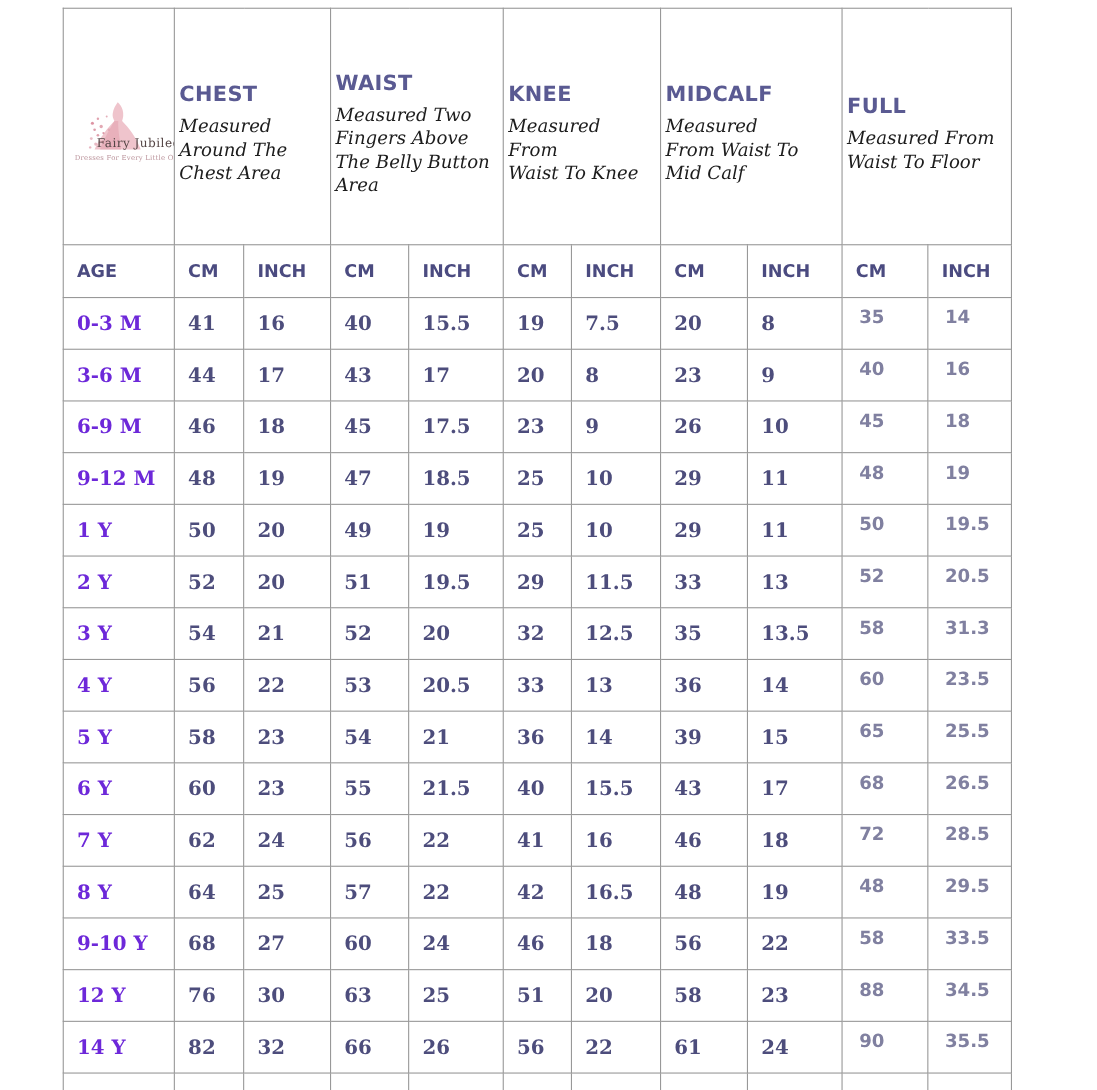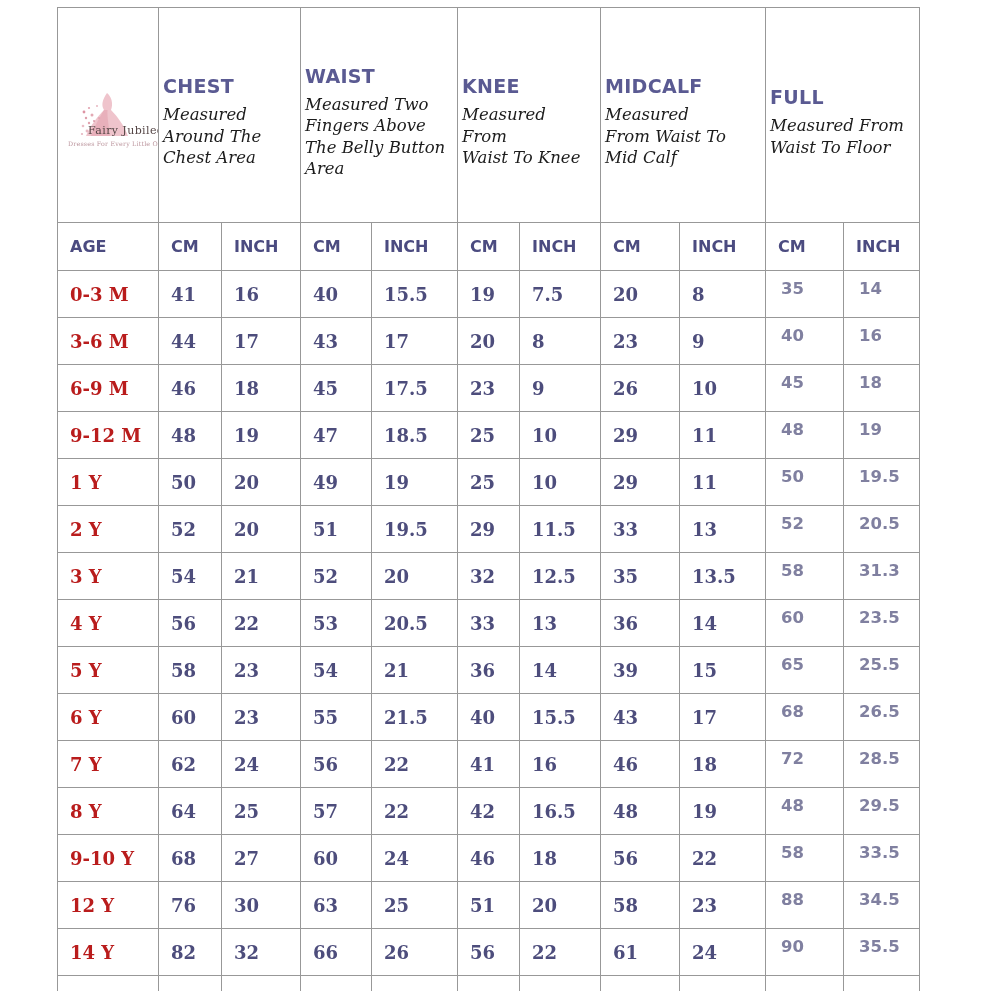--- a/index.html
+++ b/index.html
@@ -82,21 +82,21 @@
     color: #4b4b80;
     padding-left: 12px;
     margin-top: 32px;
   }
   
   tr.data-row { height: 47px; }
   td.age-cell {
     font-family: "DejaVu Serif", serif;
     font-weight: bold;
     font-size: 18px;
-    color: #b91c1c;
+    color: #6d28d9;
     padding-left: 12px;
   }
   td.num-cell {
     font-family: "DejaVu Serif", serif;
     font-weight: bold;
     font-size: 18px;
     color: #4d4d7c;
     padding-left: 12px;
   }
   td.full-cell {

